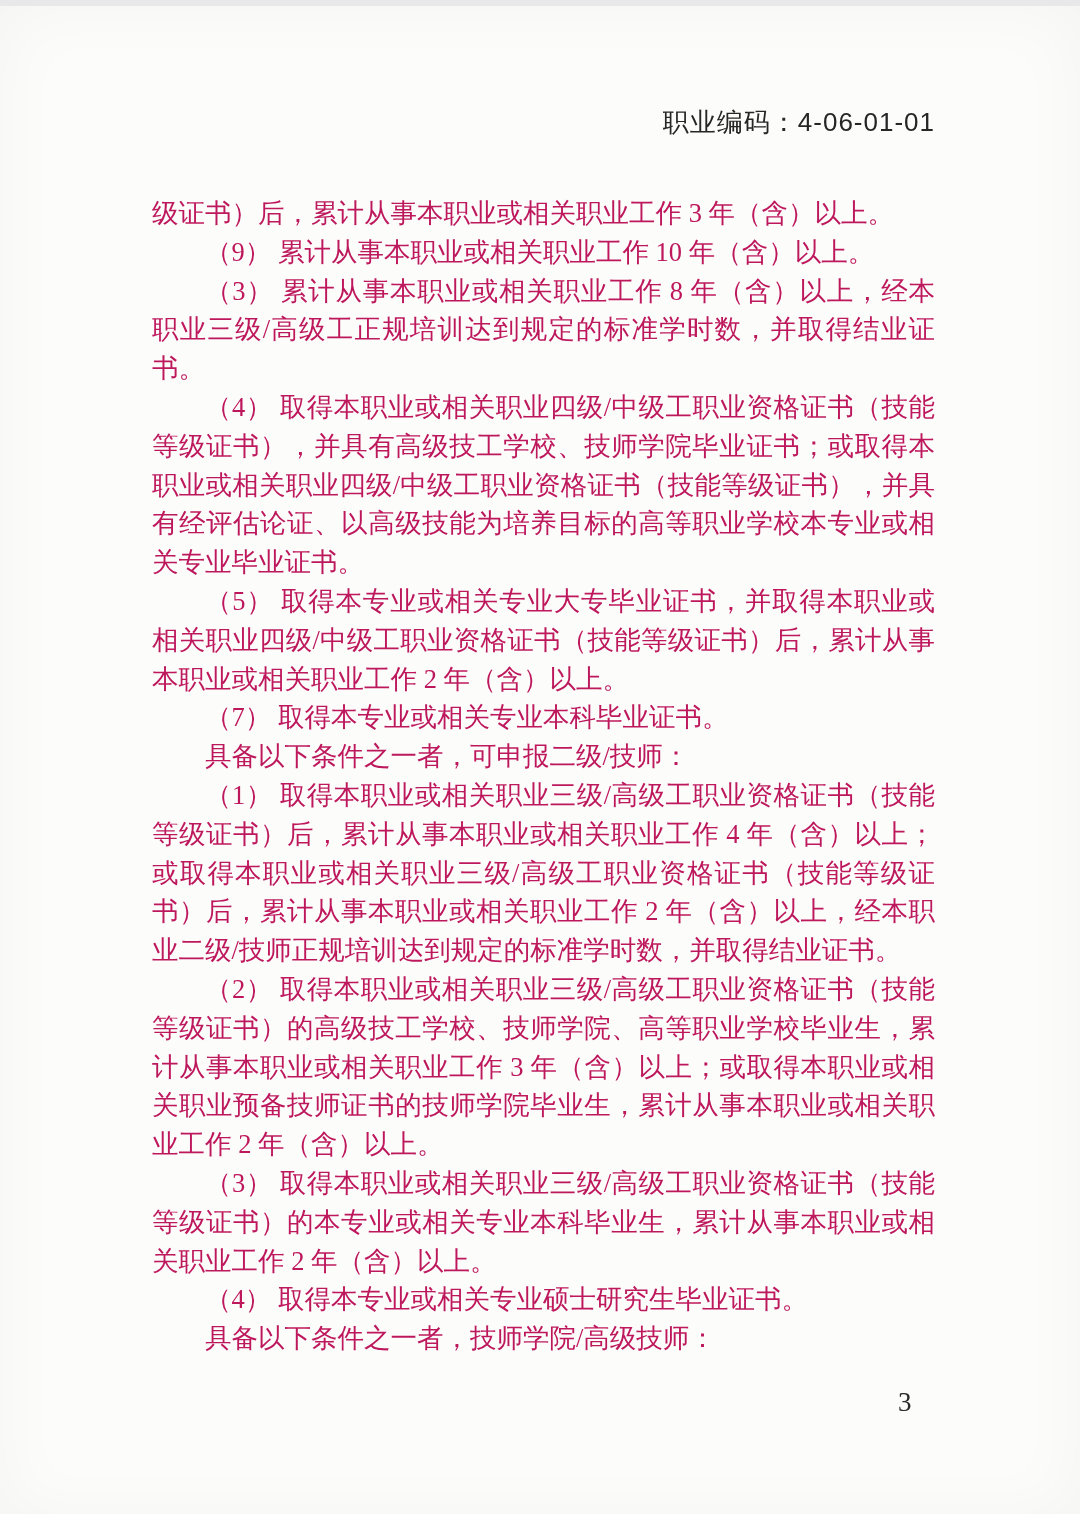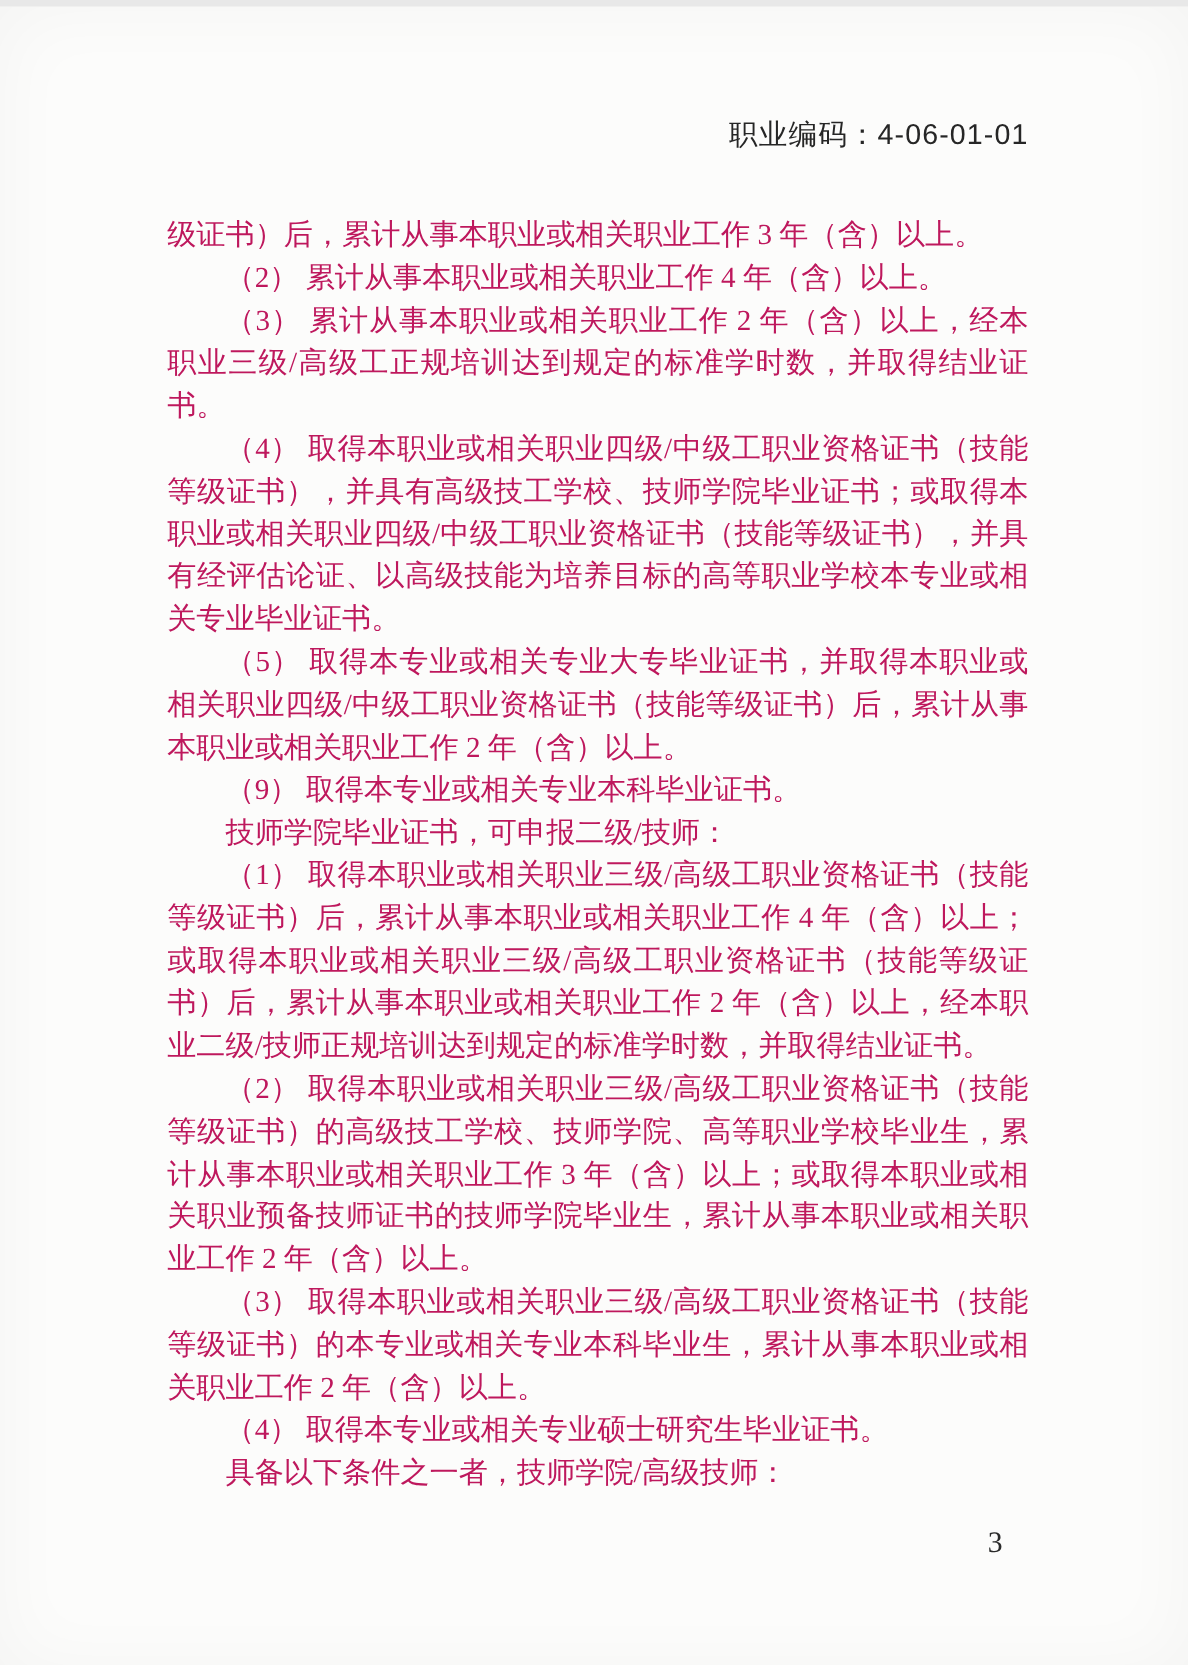--- a/index.html
+++ b/index.html
@@ -58,26 +58,26 @@
 <body>
 
 <div class="page">
 
   <div class="header-row">
     <span>职业编码：4-06-01-01</span>
   </div>
 
   <div class="doc-body">
     <p class="para no-indent">级证书）后，累计从事本职业或相关职业工作 3 年（含）以上。</p>
-    <p class="para">（2） 累计从事本职业或相关职业工作 4 年（含）以上。</p>
-    <p class="para">（3） 累计从事本职业或相关职业工作 2 年（含）以上，经本职业三级/高级工正规培训达到规定的标准学时数，并取得结业证书。</p>
+    <p class="para">（9） 累计从事本职业或相关职业工作 10 年（含）以上。</p>
+    <p class="para">（3） 累计从事本职业或相关职业工作 8 年（含）以上，经本职业三级/高级工正规培训达到规定的标准学时数，并取得结业证书。</p>
     <p class="para">（4） 取得本职业或相关职业四级/中级工职业资格证书（技能等级证书），并具有高级技工学校、技师学院毕业证书；或取得本职业或相关职业四级/中级工职业资格证书（技能等级证书），并具有经评估论证、以高级技能为培养目标的高等职业学校本专业或相关专业毕业证书。</p>
     <p class="para">（5） 取得本专业或相关专业大专毕业证书，并取得本职业或相关职业四级/中级工职业资格证书（技能等级证书）后，累计从事本职业或相关职业工作 2 年（含）以上。</p>
-    <p class="para">（9） 取得本专业或相关专业本科毕业证书。</p>
-    <p class="para">技师学院毕业证书，可申报二级/技师：</p>
+    <p class="para">（7） 取得本专业或相关专业本科毕业证书。</p>
+    <p class="para">具备以下条件之一者，可申报二级/技师：</p>
     <p class="para">（1） 取得本职业或相关职业三级/高级工职业资格证书（技能等级证书）后，累计从事本职业或相关职业工作 4 年（含）以上；或取得本职业或相关职业三级/高级工职业资格证书（技能等级证书）后，累计从事本职业或相关职业工作 2 年（含）以上，经本职业二级/技师正规培训达到规定的标准学时数，并取得结业证书。</p>
     <p class="para">（2） 取得本职业或相关职业三级/高级工职业资格证书（技能等级证书）的高级技工学校、技师学院、高等职业学校毕业生，累计从事本职业或相关职业工作 3 年（含）以上；或取得本职业或相关职业预备技师证书的技师学院毕业生，累计从事本职业或相关职业工作 2 年（含）以上。</p>
     <p class="para">（3） 取得本职业或相关职业三级/高级工职业资格证书（技能等级证书）的本专业或相关专业本科毕业生，累计从事本职业或相关职业工作 2 年（含）以上。</p>
     <p class="para">（4） 取得本专业或相关专业硕士研究生毕业证书。</p>
     <p class="para">具备以下条件之一者，技师学院/高级技师：</p>
   </div>
 
   <div class="page-number">3</div>
 
 </div>

